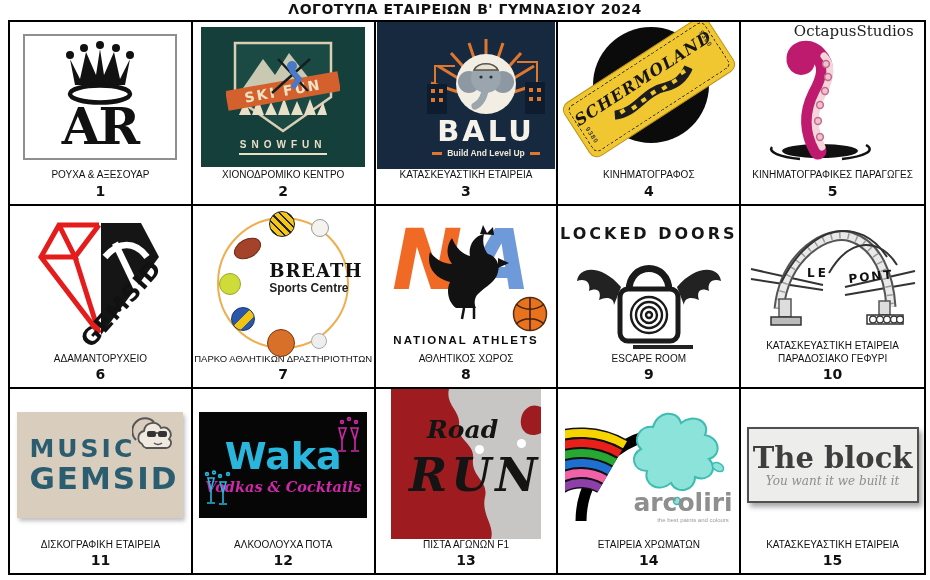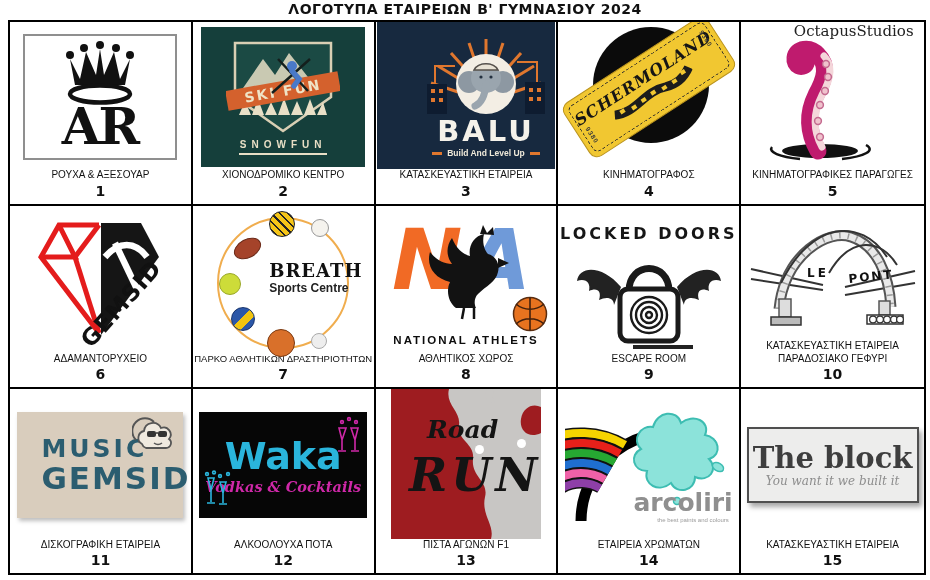--- a/index.html
+++ b/index.html
@@ -45,21 +45,21 @@
   
   .na-wrap{width:172px;height:130px;position:relative;}
   .na-letter{position:absolute;font-family:"DejaVu Sans",sans-serif;font-weight:800;font-style:italic;font-size:84px;line-height:84px;top:2px;}
   .na-n{left:12px;color:#f16a25;}
   .na-a{left:86px;color:#6f9ad9;}
   .na-text{position:absolute;bottom:0;width:100%;text-align:center;font-weight:bold;font-size:11.5px;letter-spacing:2px;color:#0c0c0c;background:#fff;}
   
   .locked-wrap{display:flex;flex-direction:column;align-items:center;}
   .locked-title{font-family:"DejaVu Sans",sans-serif;font-weight:600;font-size:16px;letter-spacing:3px;color:#161616;margin-bottom:2px;margin-top:14px;}
   
-  .mh-card{width:166px;height:106px;background:#d9cdbd;box-shadow:2px 3px 4px rgba(0,0,0,.25);position:relative;display:flex;flex-direction:column;justify-content:center;padding-left:24px;box-sizing:border-box;}
+  .mh-card{width:166px;height:106px;background:#d9cdbd;box-shadow:2px 3px 4px rgba(0,0,0,.25);position:relative;display:flex;flex-direction:column;justify-content:center;padding-left:12px;box-sizing:border-box;}
   .mh-line1{color:#2b5d70;font-family:"DejaVu Sans",sans-serif;font-weight:800;font-size:25px;letter-spacing:3px;line-height:26px;}
   .mh-line2{color:#2b5d70;font-family:"DejaVu Sans",sans-serif;font-weight:800;font-size:31px;letter-spacing:2px;line-height:32px;}
   
   .waka-card{width:168px;height:106px;background:#060606;position:relative;display:flex;flex-direction:column;align-items:center;justify-content:center;}
   .waka-name{color:#2ab5dc;font-family:"DejaVu Sans",sans-serif;font-weight:800;font-size:38px;line-height:40px;}
   .waka-tag{color:#cf28a8;font-family:"DejaVu Serif",serif;font-style:italic;font-weight:bold;font-size:14.5px;margin-top:2px;}
   
   .rr-card{width:150px;height:150px;background:#9e1c20;position:relative;overflow:hidden;}
   .rr-road{position:absolute;left:36px;top:26px;font-family:"DejaVu Serif",serif;font-style:italic;font-weight:bold;font-size:25px;color:#141414;}
   .rr-run{position:absolute;left:18px;top:59px;font-family:"DejaVu Serif",serif;font-style:italic;font-weight:bold;font-size:46px;letter-spacing:4px;color:#141414;}

